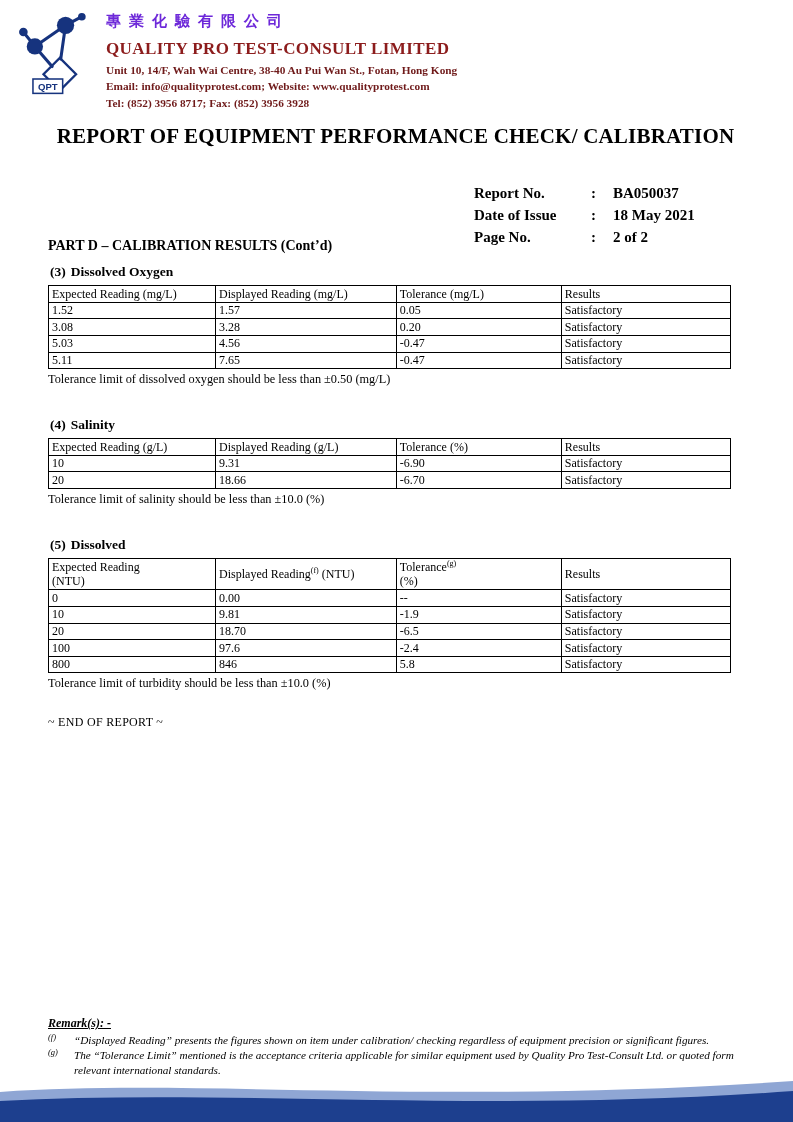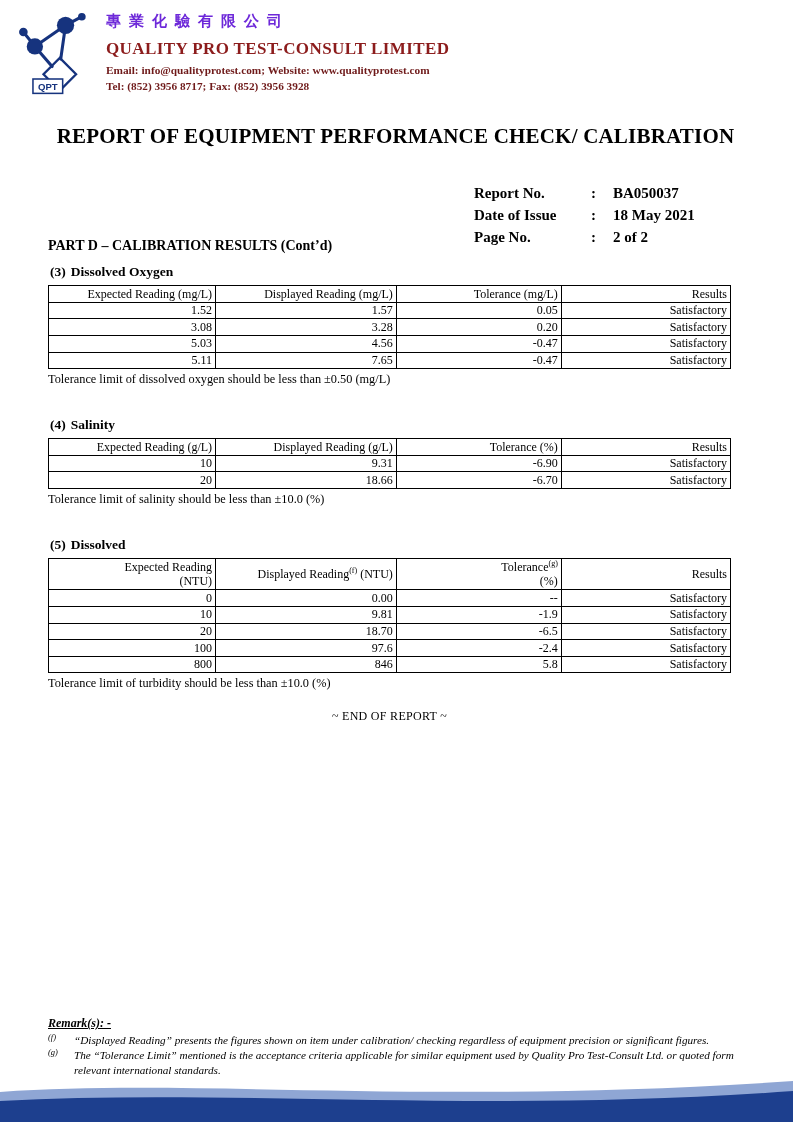--- a/index.html
+++ b/index.html
@@ -50,35 +50,35 @@
   .sec-heading { font-size:13.5px; font-weight:bold; margin:0 0 5px 2px; }
   .sec-heading .sec-name { margin-left:5px; }
 
   table.cal-table {
     width:100%; border-collapse:collapse;
     border:1.5px solid #000;
     font-size:12px;
   }
   table.cal-table th, table.cal-table td {
     border:1px solid #000;
-    text-align:right;
+    text-align:left;
     padding:0.5px 3px;
     line-height:1.22;
     font-weight:normal;
     white-space:pre-line;
   }
   table.cal-table th:nth-child(1), table.cal-table td:nth-child(1) { width:24.5%; }
   table.cal-table th:nth-child(2), table.cal-table td:nth-child(2) { width:26.5%; }
   table.cal-table th:nth-child(3), table.cal-table td:nth-child(3) { width:24.2%; }
   table.cal-table th:nth-child(4), table.cal-table td:nth-child(4) { width:24.8%; }
   table.cal-table sup { font-size:8px; line-height:0; }
 
   .table-note { font-size:12.3px; margin-top:3px; }
 
-  .end-text { text-align:center; font-size:12px; margin-top:18px; letter-spacing:0.3px; }
+  .end-text { text-align:left; font-size:12px; margin-top:24px; letter-spacing:0.3px; }
 
   
   .remarks { position:absolute; top:1016px; left:48px; width:694px; }
   .remarks-title {
     font-size:12px; font-style:italic; font-weight:bold;
     text-decoration:underline; margin-bottom:2px;
   }
   .remark-item { display:flex; font-style:italic; font-size:11.2px; line-height:1.32; }
   .remark-marker { flex:0 0 26px; font-size:8.5px; position:relative; top:-1px; }
   .remark-text { flex:1; }
@@ -106,20 +106,21 @@
       <circle cx="70" cy="7" r="4" fill="#16337e"></circle>
       <g stroke="#16337e" stroke-width="2.4" fill="none">
         <polygon points="47,50 64,67 47,84 30,67"></polygon>
       </g>
       <rect x="19" y="72" width="31" height="15" fill="#ffffff" stroke="#16337e" stroke-width="1.6"></rect>
       <text x="34.5" y="83.5" text-anchor="middle" font-family="Liberation Sans, sans-serif" font-size="10" font-weight="bold" fill="#16337e">QPT</text>
     </svg>
     <div class="header-text">
       <div class="chinese">專業化驗有限公司</div>
       <div class="company">QUALITY PRO TEST-CONSULT LIMITED</div>
+      <div class="addr">Unit 10, 14/F, Wah Wai Centre, 38-40 Au Pui Wan St., Fotan, Hong Kong</div>
       <div class="addr">Email: info@qualityprotest.com; Website: www.qualityprotest.com</div>
       <div class="addr">Tel: (852) 3956 8717; Fax: (852) 3956 3928</div>
     </div>
   </div>
 
   <h1 class="title">REPORT OF EQUIPMENT PERFORMANCE CHECK/ CALIBRATION</h1>
 
   <div class="meta">
     <div class="meta-row">
       <span class="meta-label">Report No.</span>

